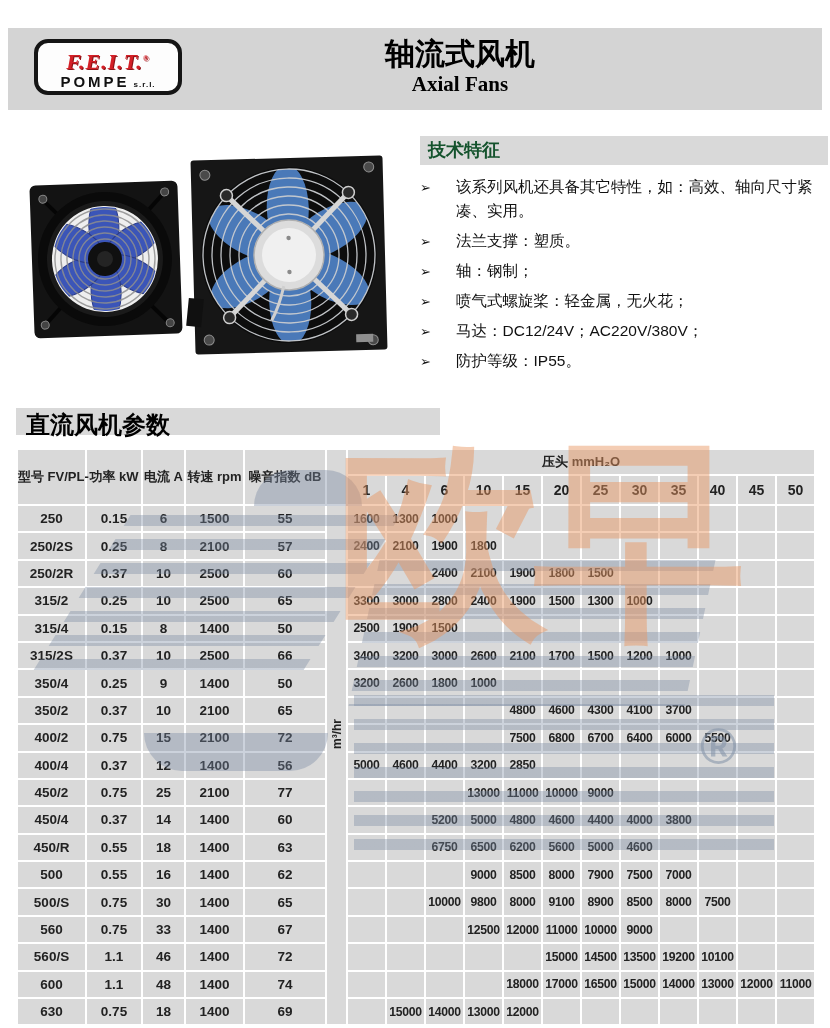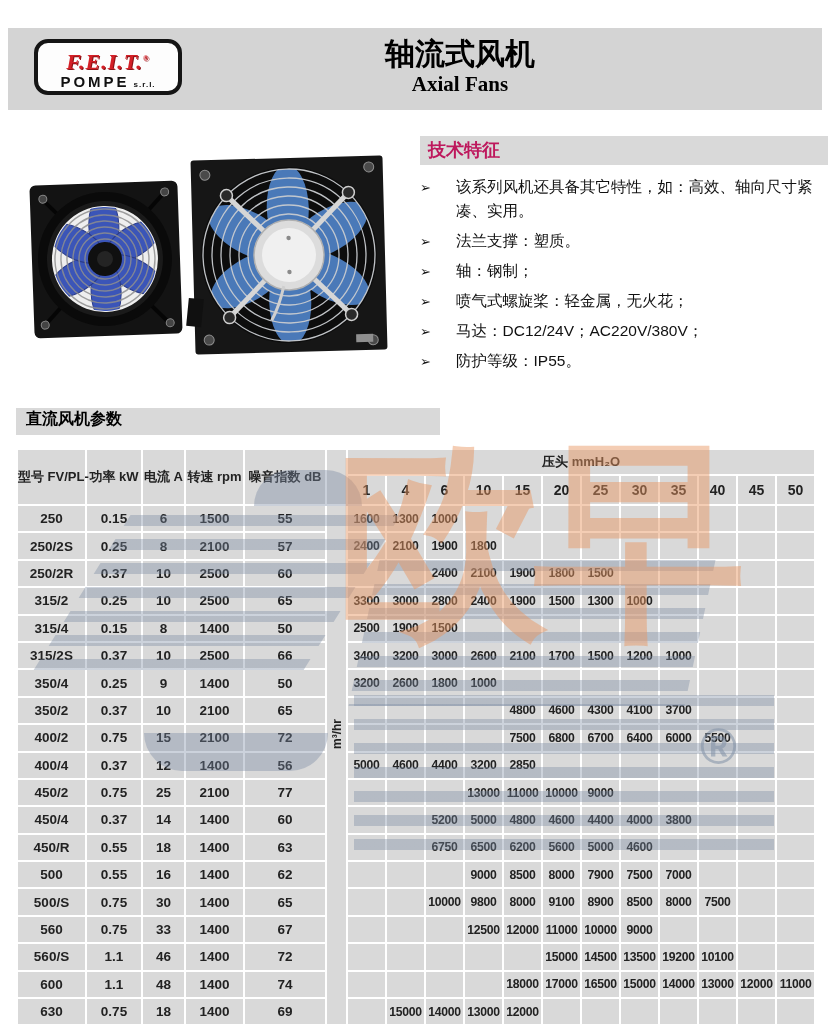--- a/index.html
+++ b/index.html
@@ -20,29 +20,29 @@
   .titles { position:absolute; left:0; right:0; top:7px; text-align:center; transform:translateX(45px); }
   .title-cn { font-family:"Liberation Serif",serif; font-weight:bold; font-size:30px; color:#000; line-height:1.25; }
   .title-en { font-family:"Liberation Serif",serif; font-weight:bold; font-size:21px; color:#000; line-height:1.1; }
 
   
   .fan-left  { position:absolute; left:20px;  top:168px; }
   .fan-right { position:absolute; left:186px; top:148px; }
 
   
   .features { position:absolute; left:420px; top:136px; width:408px; }
-  .features-bar { background:#d9d9d9; font-weight:bold; font-size:18px; color:#be185d;
+  .features-bar { background:#d9d9d9; font-weight:bold; font-size:18px; color:#14532d;
                   padding:2px 8px 3px; }
   .feature-list { list-style:none; margin:10px 0 0; padding:0; font-size:15.5px; color:#111; }
   .feature-list li { display:flex; margin-bottom:6px; line-height:1.55; }
   .bullet { flex:0 0 36px; width:36px; font-size:13px; padding-top:3px; color:#111; }
 
   
   .section-bar { position:absolute; left:16px; top:408px; width:424px; height:27px;
-                 background:#d9d9d9; font-weight:bold; font-size:16px; color:#000;
+                 background:#d9d9d9; font-weight:bold; font-size:24px; color:#000;
                  padding:1px 0 10px 10px; box-sizing:border-box; }
 
   table.params { position:absolute; left:16px; top:448px; width:800px;
                  border-collapse:collapse; table-layout:fixed; }
   table.params th, table.params td { background:#d9d9d9; border:2px solid #fff; text-align:center;
                  vertical-align:middle; color:#222; padding:0; white-space:nowrap; overflow:visible; }
   thead tr.group-row { height:26px; }
   thead tr.tick-row th { height:28px; font-size:14px; font-weight:600; }
   thead th { font-size:13px; font-weight:600; }
   tbody td { height:25.4px; font-size:13.5px; font-weight:600; }

